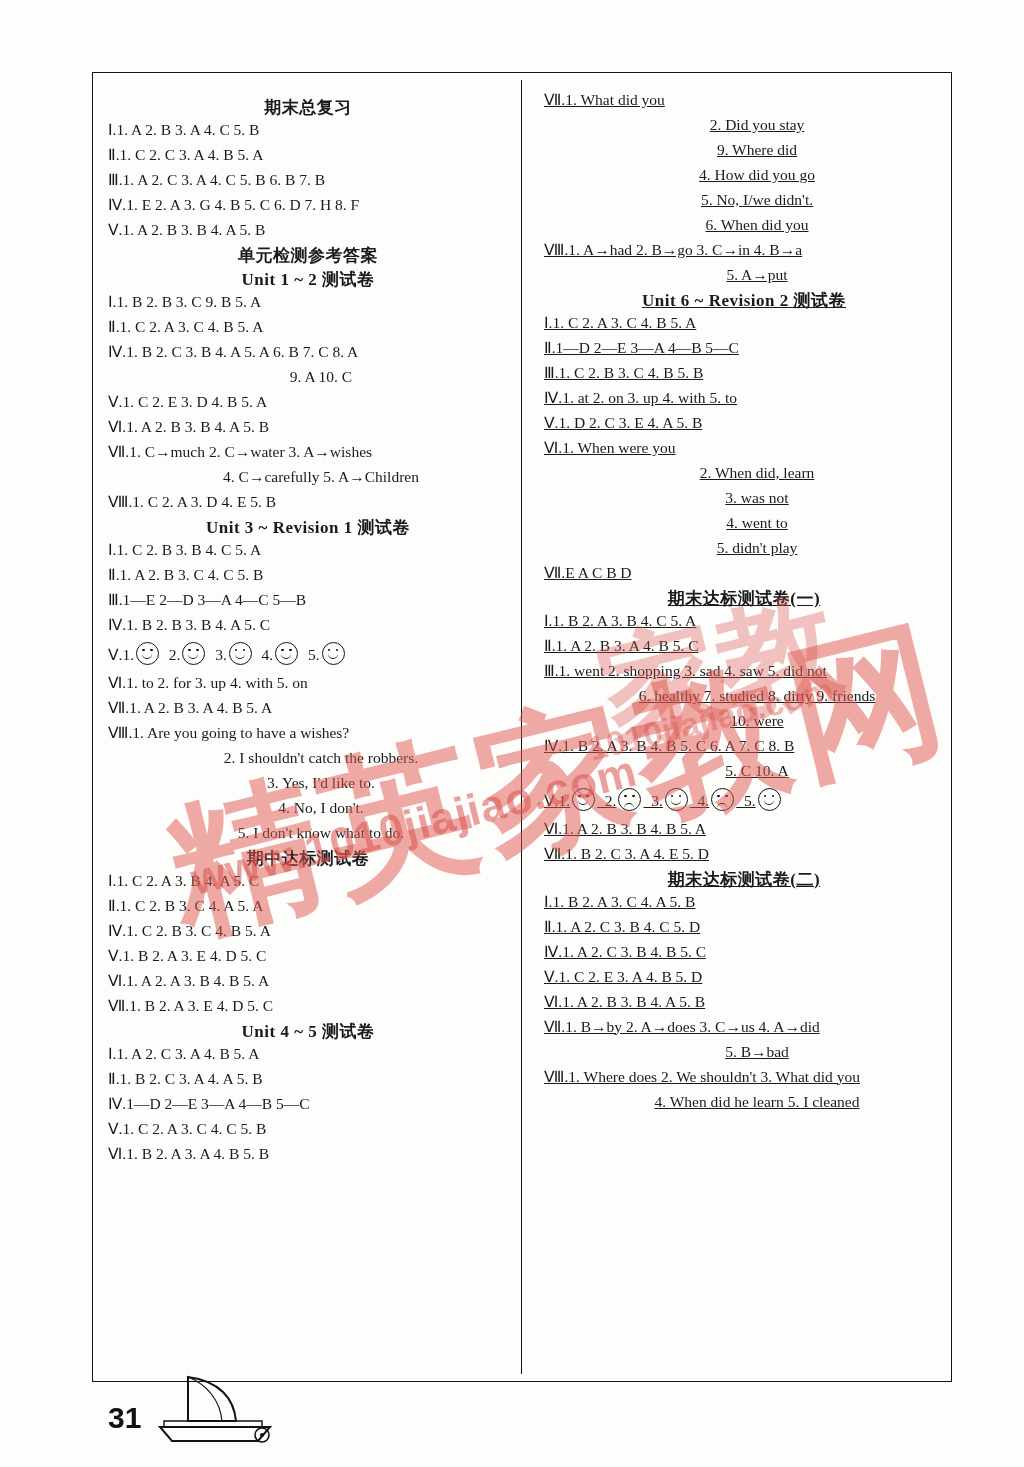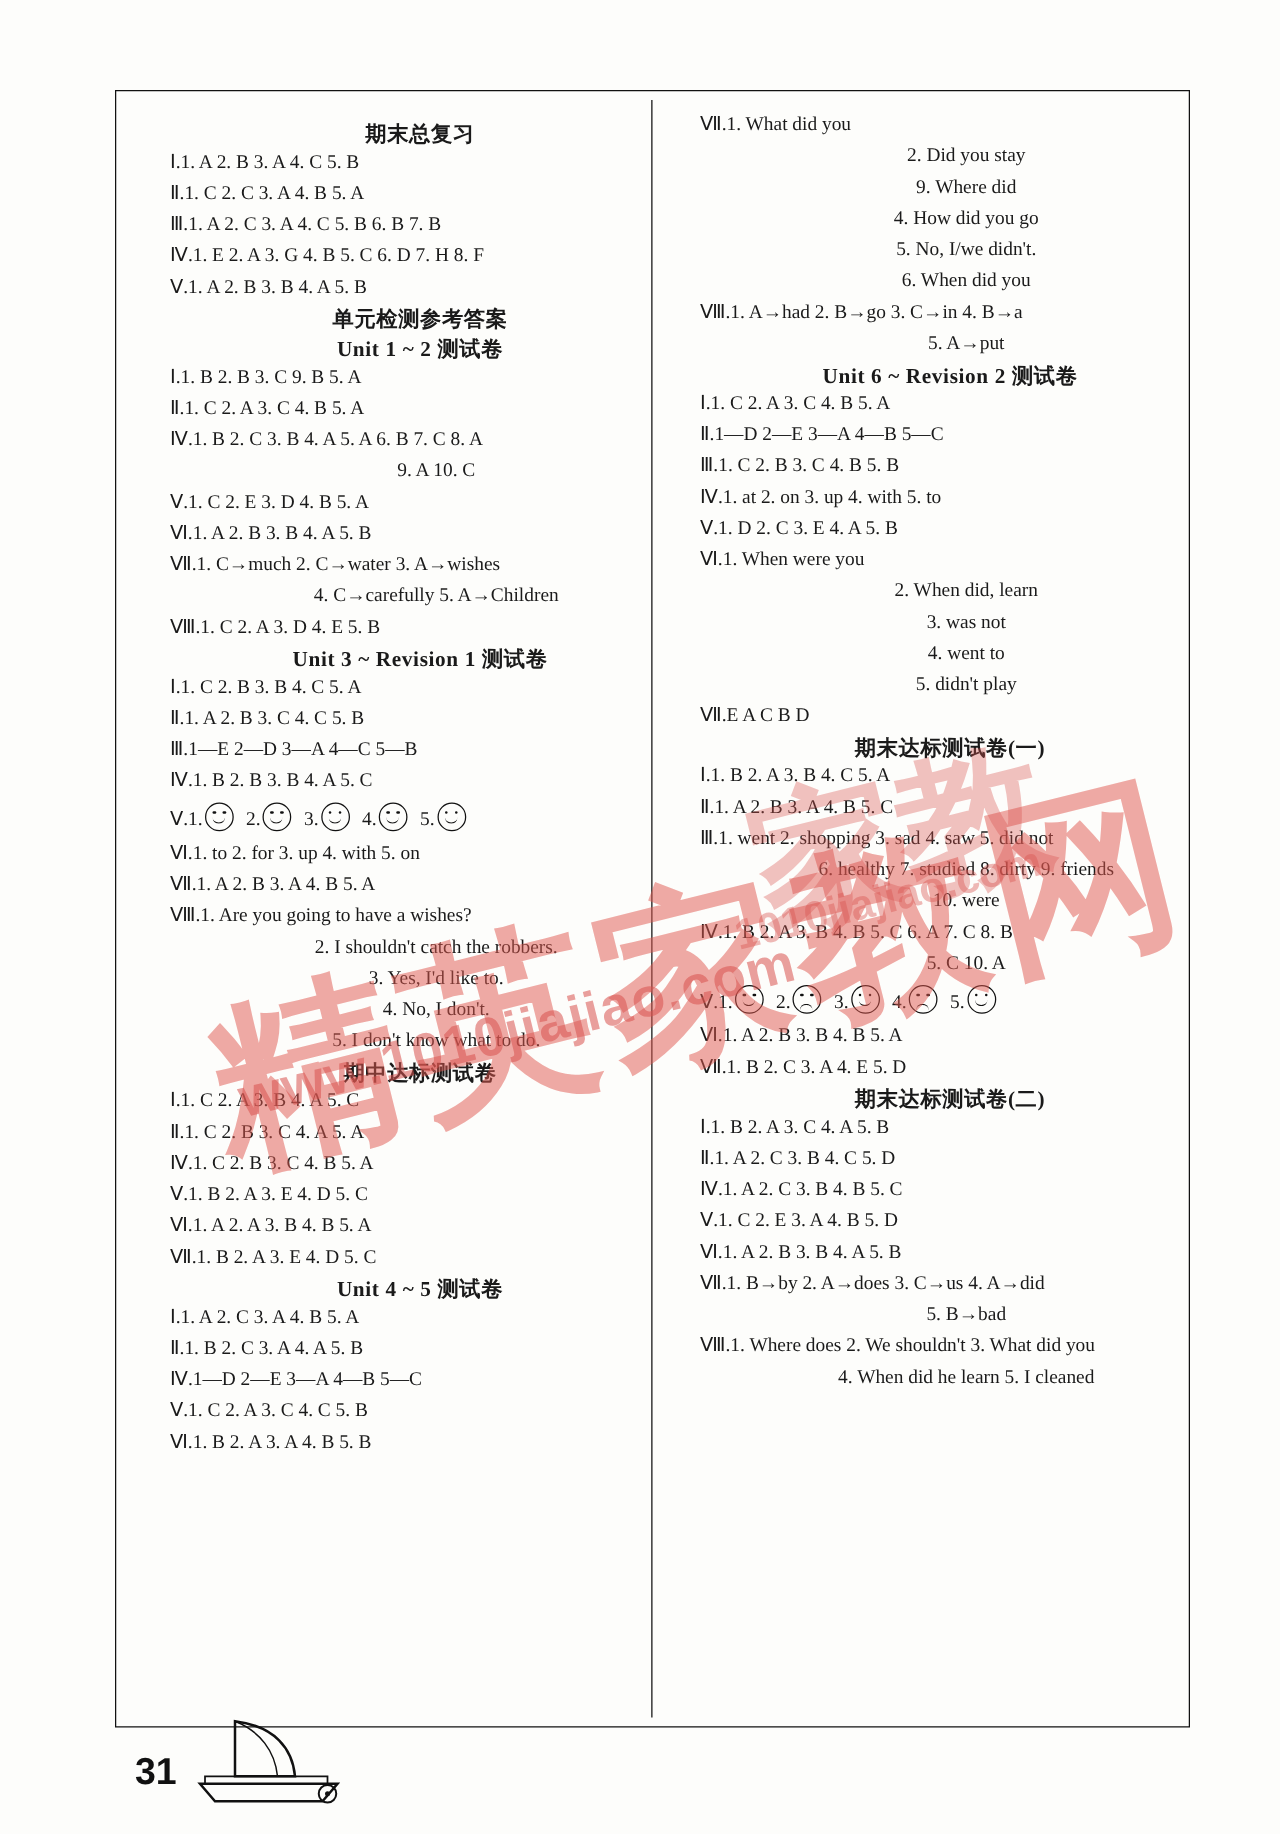--- a/index.html
+++ b/index.html
@@ -26,24 +26,23 @@
     position:absolute;
     left:521px;top:80px;
     width:1px;height:1294px;
     background:#111;
   }
   .col{
     position:absolute;
     top:92px;
     font-size:15.5px;
     line-height:1.0;
-    margin-left:28px;
   }
   .col-left{left:108px;width:400px;}
-  .col-right{left:532px;width:400px;}
+  .col-right{left:544px;width:400px;text-decoration:underline;}
 
   .heading{
     text-align:center;
     font-weight:bold;
     font-size:17px;
     margin:7px 0 6px 0;
     letter-spacing:0.5px;
   }
   .line{
     margin:0 0 9.5px 0;

